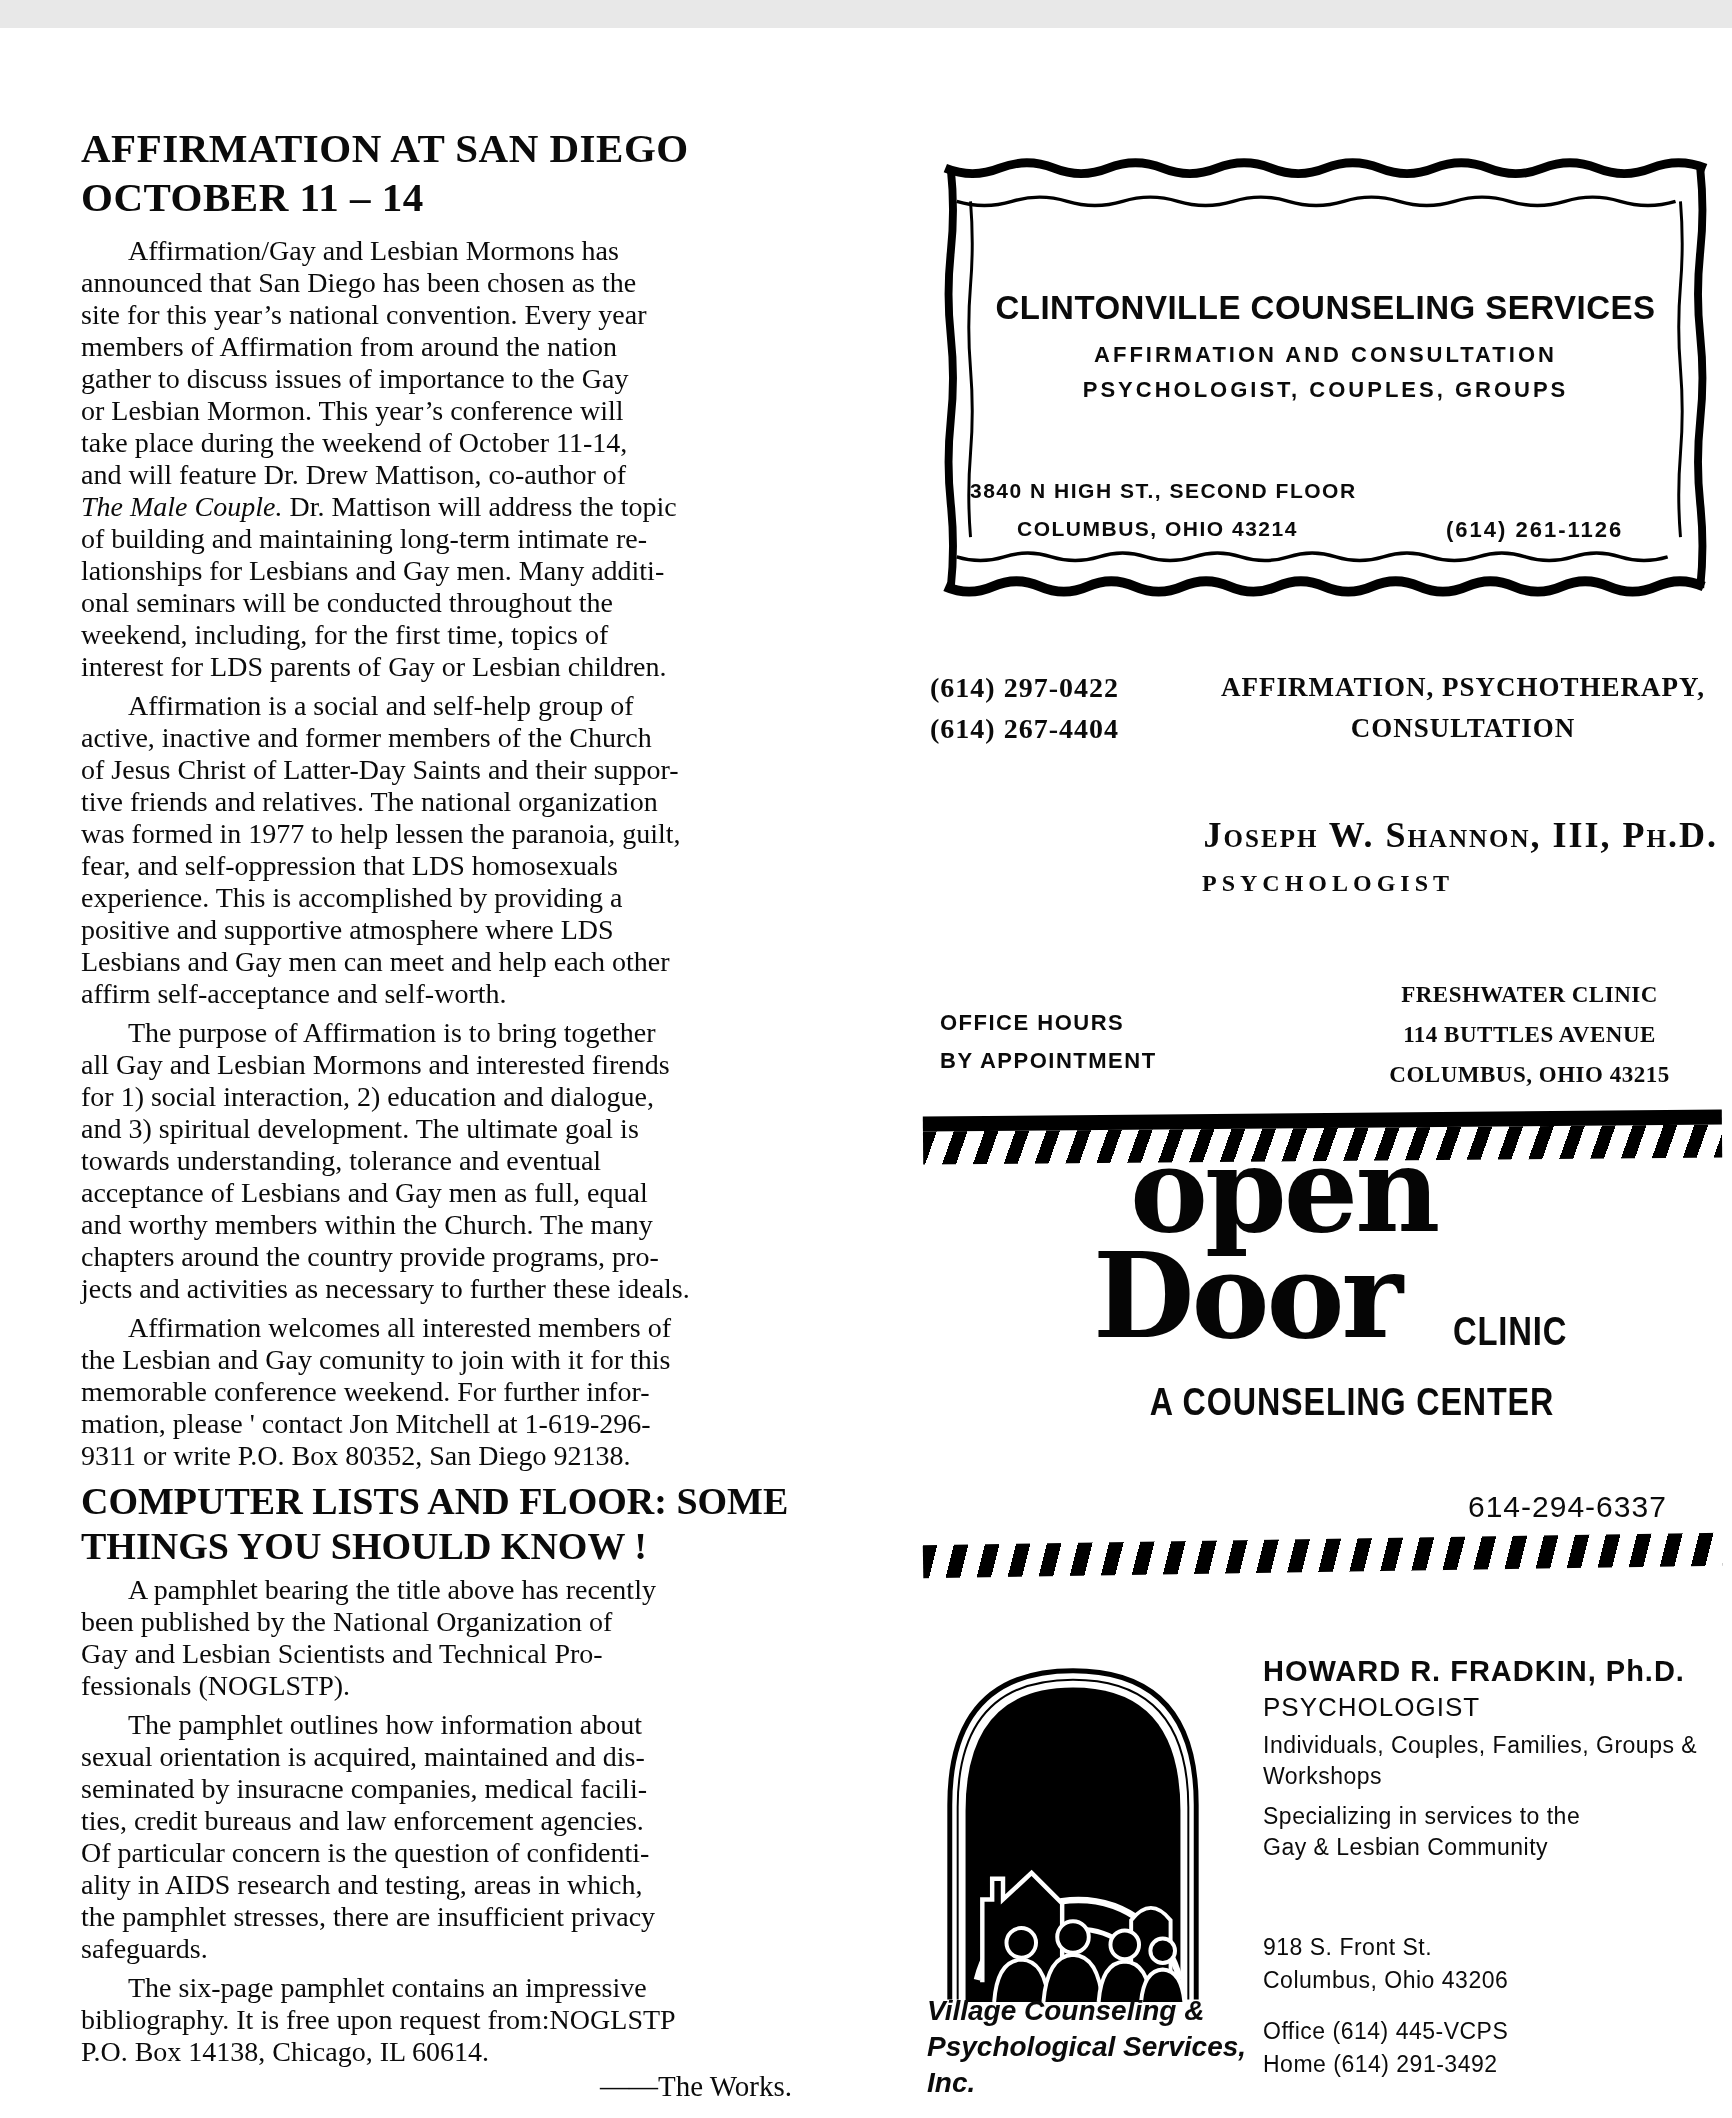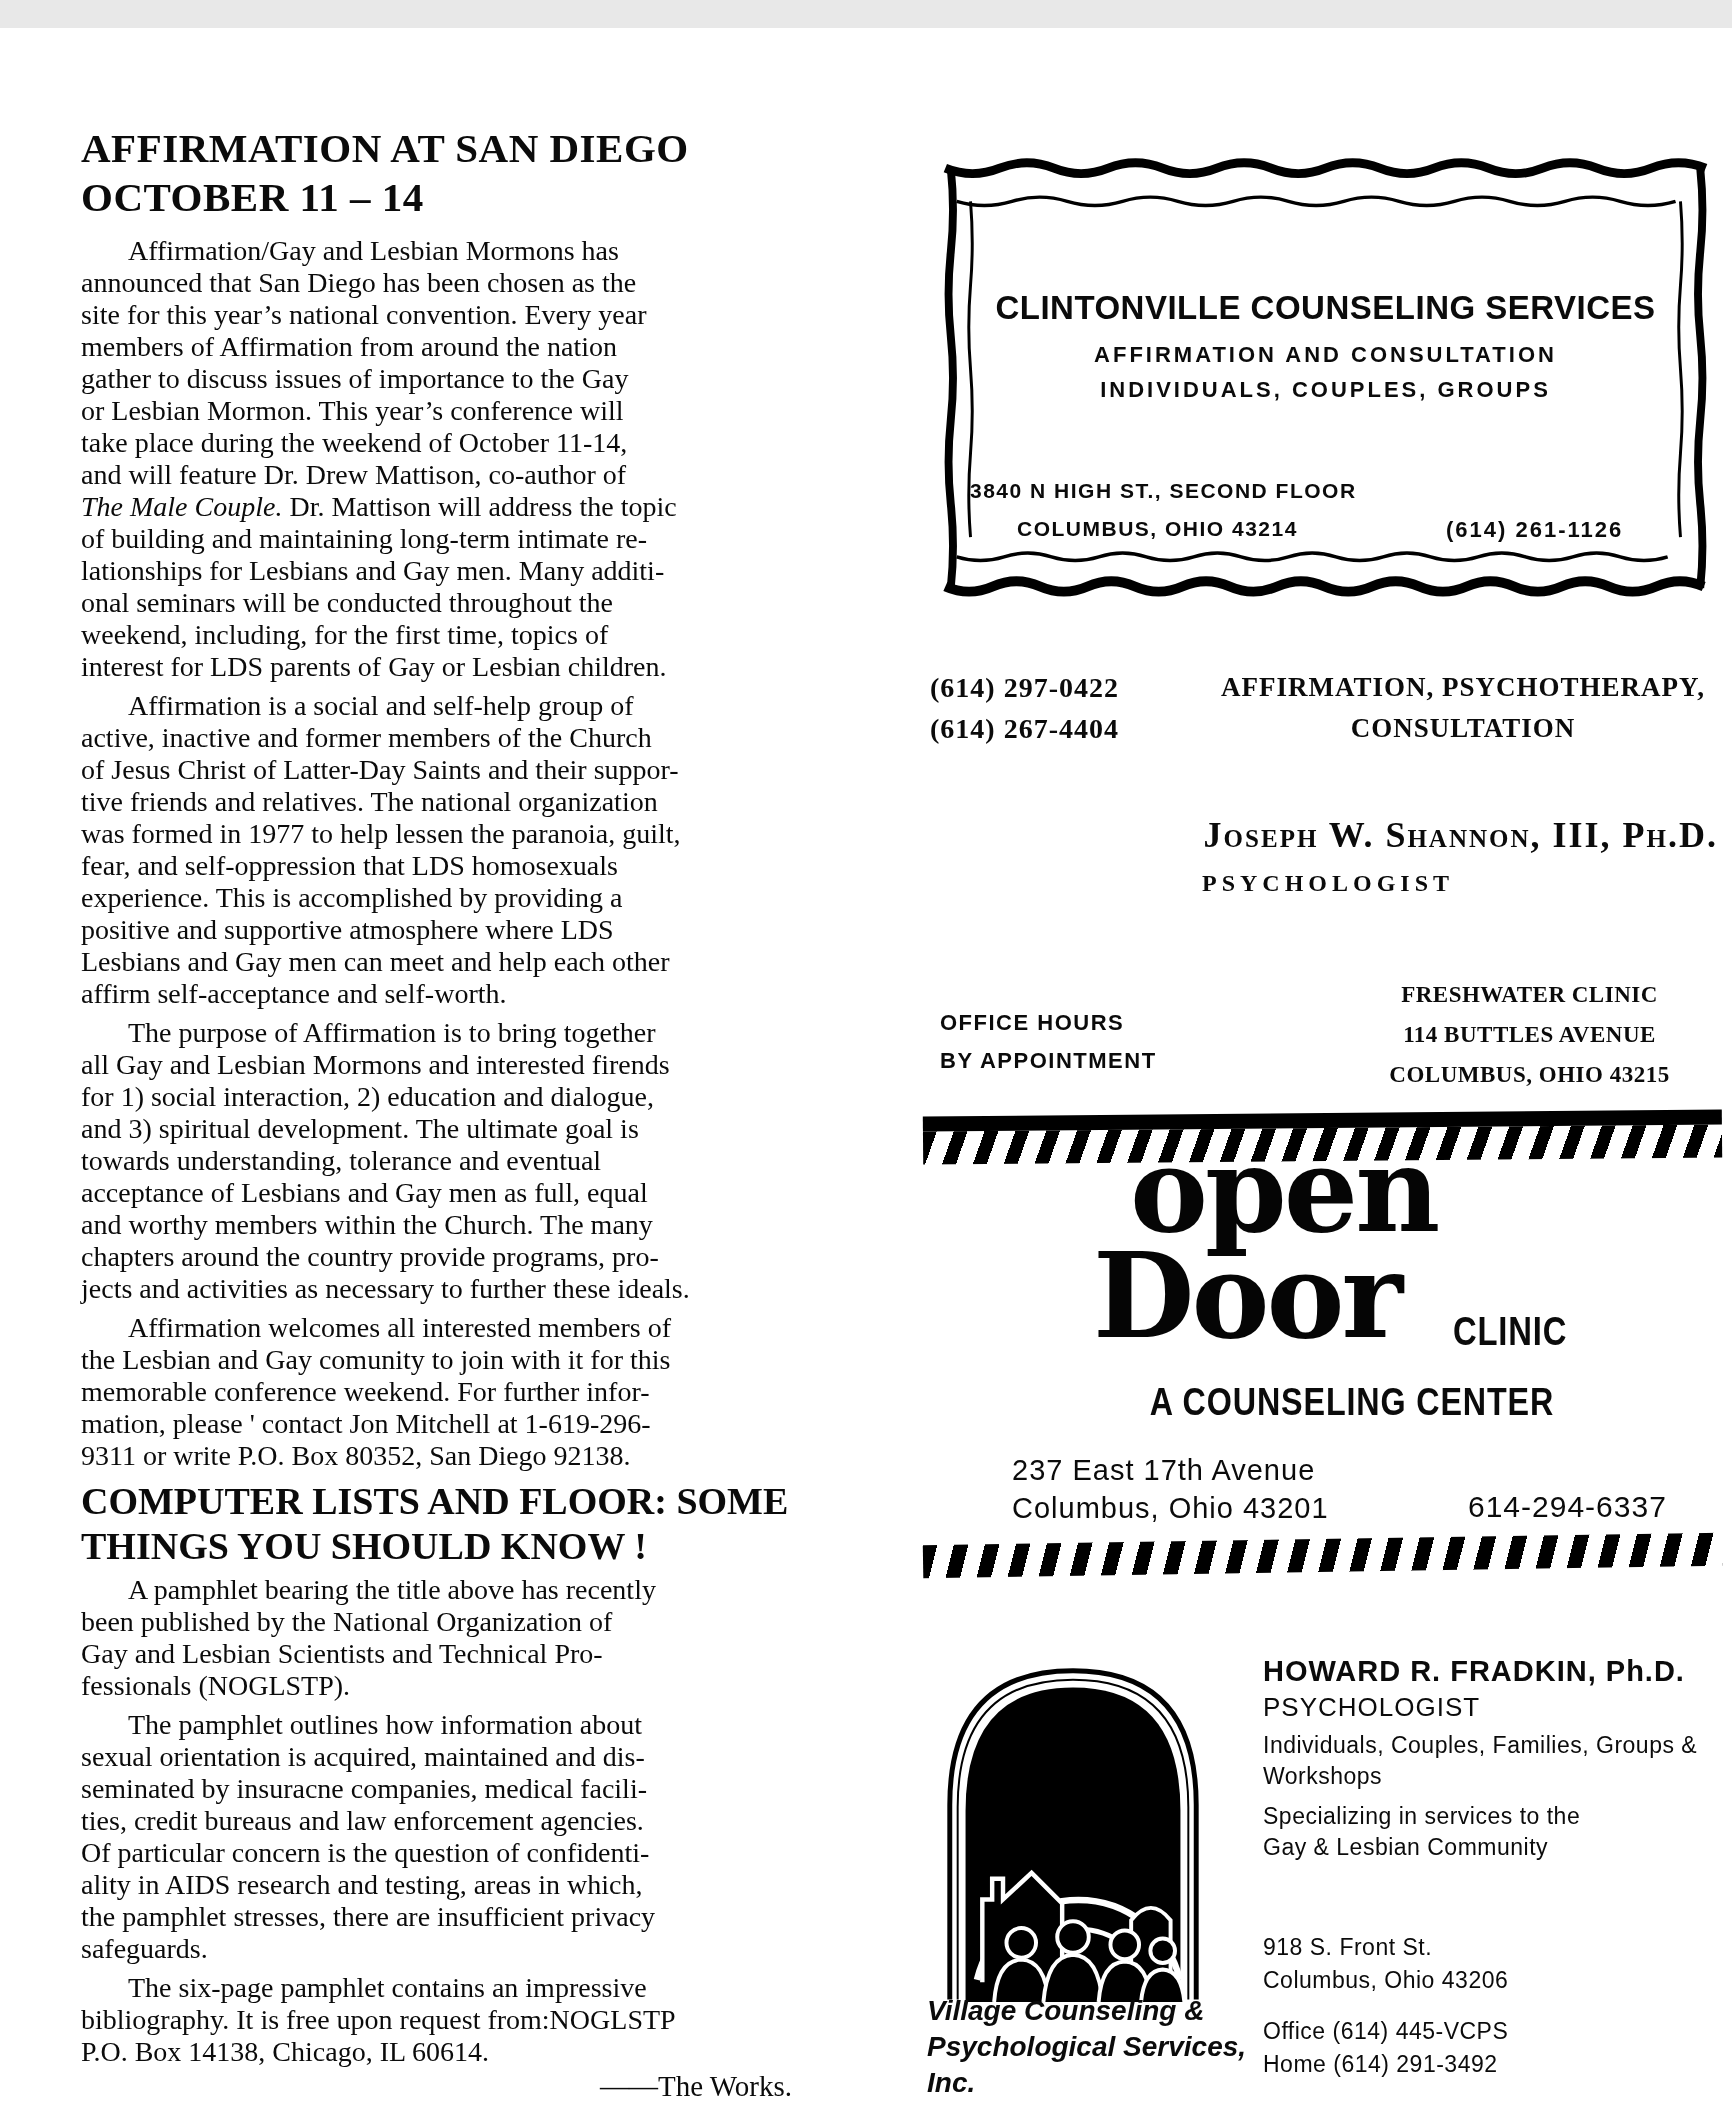--- a/index.html
+++ b/index.html
@@ -162,21 +162,21 @@
       <path id="wv-top-inner" fill="none" stroke="#000" stroke-width="7" d="M 48 112 q 56 17 112 0 q 56 -17 112 0 q 56 17 112 0 q 56 -17 112 0 q 56 17 112 0 q 56 -17 112 0 q 56 17 112 0 q 56 -17 112 0 q 56 17 112 0 q 56 -17 112 0 q 56 17 112 0 q 56 -17 112 0 q 56 17 112 0"></path>
       <path id="wv-bot-inner" fill="none" stroke="#000" stroke-width="7" d="M 48 832 q 48 15 96 0 q 48 -15 96 0 q 48 15 96 0 q 48 -15 96 0 q 48 15 96 0 q 48 -15 96 0 q 48 15 96 0 q 48 -15 96 0 q 48 15 96 0 q 48 -15 96 0 q 48 15 96 0 q 48 -15 96 0 q 48 15 96 0 q 48 -15 96 0 q 48 15 96 0"></path>
       <path id="wv-bot-outer" fill="none" stroke="#000" stroke-width="20" d="M 25 892 q 48 21 96 0 q 48 -21 96 0 q 48 21 96 0 q 48 -21 96 0 q 48 21 96 0 q 48 -21 96 0 q 48 21 96 0 q 48 -21 96 0 q 48 21 96 0 q 48 -21 96 0 q 48 21 96 0 q 48 -21 96 0 q 48 21 96 0 q 48 -21 96 0 q 48 21 96 0 q 48 -21 96 0"></path>
       <path id="wv-left-outer" fill="none" stroke="#000" stroke-width="16" d="M 36 45 q 9 85 0 170 q -9 85 0 170 q 9 85 0 170 q -9 85 0 170 q 9 85 0 170"></path>
       <path id="wv-left-inner" fill="none" stroke="#000" stroke-width="6" d="M 76 112 q 7 85 0 170 q -7 85 0 170 q 7 85 0 170 q -7 85 0 170"></path>
       <path id="wv-right-outer" fill="none" stroke="#000" stroke-width="16" d="M 1554 45 q 9 85 0 170 q -9 85 0 170 q 9 85 0 170 q -9 85 0 170 q 9 85 0 170"></path>
       <path id="wv-right-inner" fill="none" stroke="#000" stroke-width="6" d="M 1514 112 q 7 85 0 170 q -7 85 0 170 q 7 85 0 170 q -7 85 0 170"></path>
     </svg>
     <div class="abs clint-title">CLINTONVILLE COUNSELING SERVICES</div>
     <div class="abs clint-sub1">AFFIRMATION AND CONSULTATION</div>
-    <div class="abs clint-sub2">INDIVIDUALS, COUPLES, GROUPS</div>
+    <div class="abs clint-sub2">PSYCHOLOGIST, COUPLES, GROUPS</div>
     <div class="abs clint-addr1">3840 N HIGH ST., SECOND FLOOR</div>
     <div class="abs clint-addr2">COLUMBUS, OHIO 43214</div>
     <div class="abs clint-phone">(614) 261-1126</div>
   </div>
 
   <div class="abs prow-phones pre">(614) 297-0422
 (614) 267-4404</div>
   <div class="abs prow-services pre">AFFIRMATION, PSYCHOTHERAPY,
 CONSULTATION</div>
 
@@ -186,22 +186,20 @@
 BY APPOINTMENT</div>
   <div class="abs shannon-clinic pre">FRESHWATER CLINIC
 114 BUTTLES AVENUE
 COLUMBUS, OHIO 43215</div>
 
   <div id="bar-top" class="abs bar"></div>
   <div id="od-open" class="abs od-word">open</div>
   <div id="od-door" class="abs od-word">Door</div>
   <div id="od-clinic" class="abs">CLINIC</div>
   <div id="od-tagline" class="abs">A COUNSELING CENTER</div>
-  <div class="abs od-addr pre">237 East 17th Avenue
-Columbus, Ohio 43201</div>
   <div class="abs od-phone">614-294-6337</div>
   <div id="bar-bottom" class="abs bar"></div>
 
   <svg id="fradkin-logo" class="abs" width="276" height="345" viewBox="0 0 560 700">
     <path d="M 30 695 L 30 300 Q 30 28 280 28 Q 530 28 530 300 L 530 695" fill="none" stroke="#000" stroke-width="10"></path>
     <path d="M 46 695 L 46 305 Q 46 46 280 46 Q 514 46 514 305 L 514 695" fill="none" stroke="#000" stroke-width="4"></path>
     <path d="M 62 700 L 62 312 Q 62 62 280 62 Q 498 62 498 312 L 498 700 Z" fill="#000"></path>
     <path d="M 85 655 A 212 212 0 0 1 497 655" fill="none" stroke="#fff" stroke-width="13"></path>
     <path d="M 146 668 A 150 150 0 0 1 438 668" fill="none" stroke="#fff" stroke-width="10"></path>
     <path d="M 96 660 L 96 492 L 116 492 L 116 450 L 138 450 L 138 492 L 196 438 L 258 500 L 258 660" fill="#000" stroke="#fff" stroke-width="9"></path>

